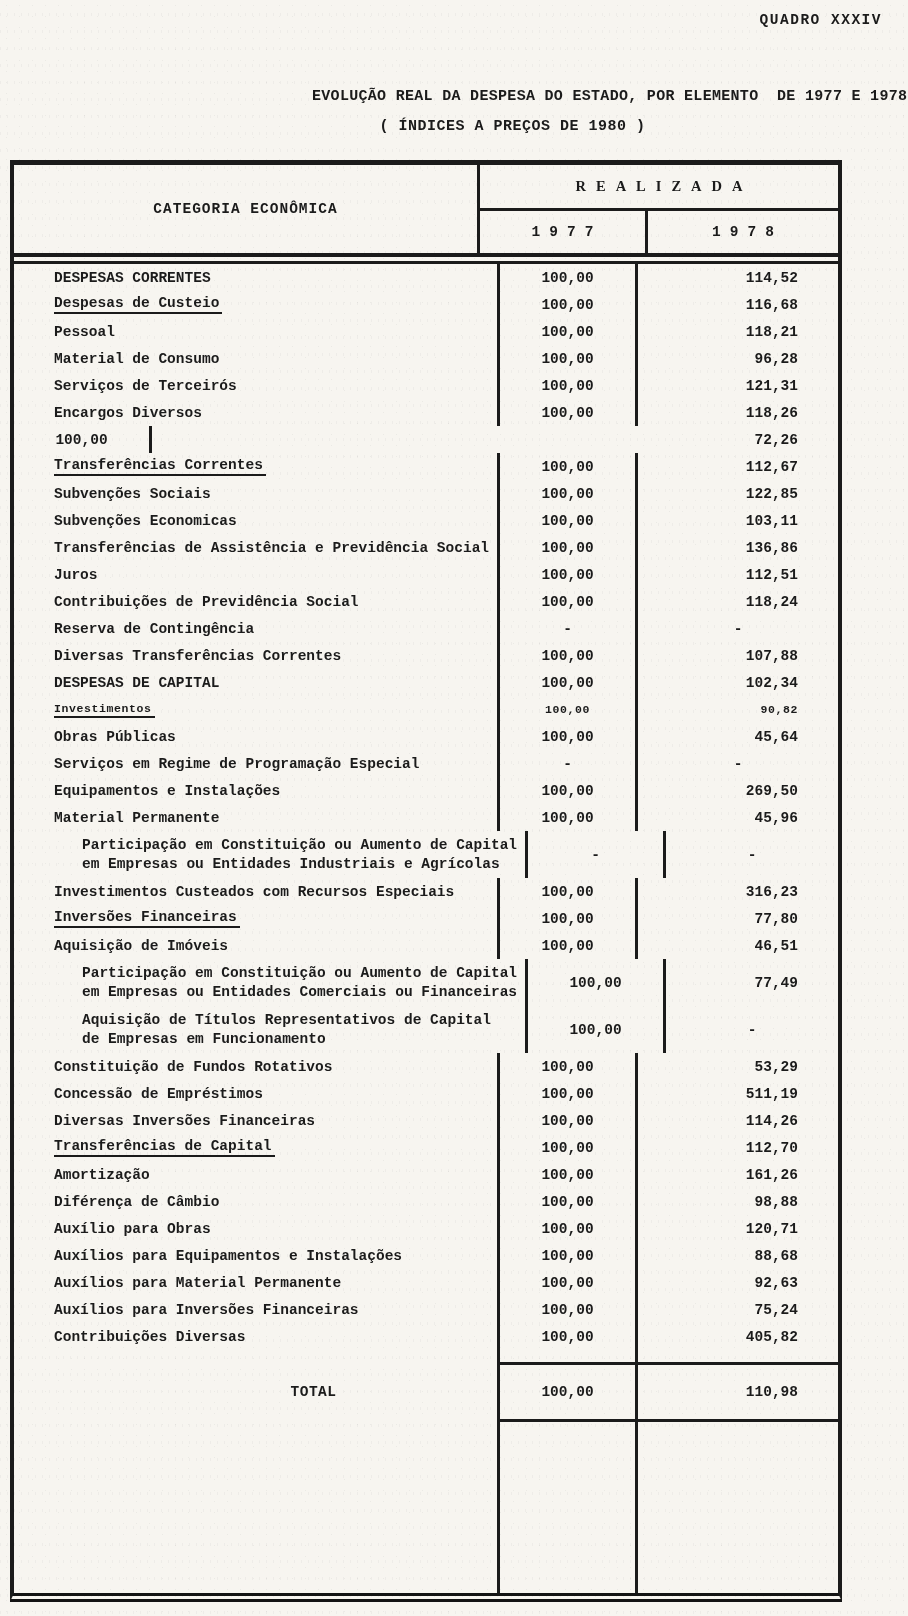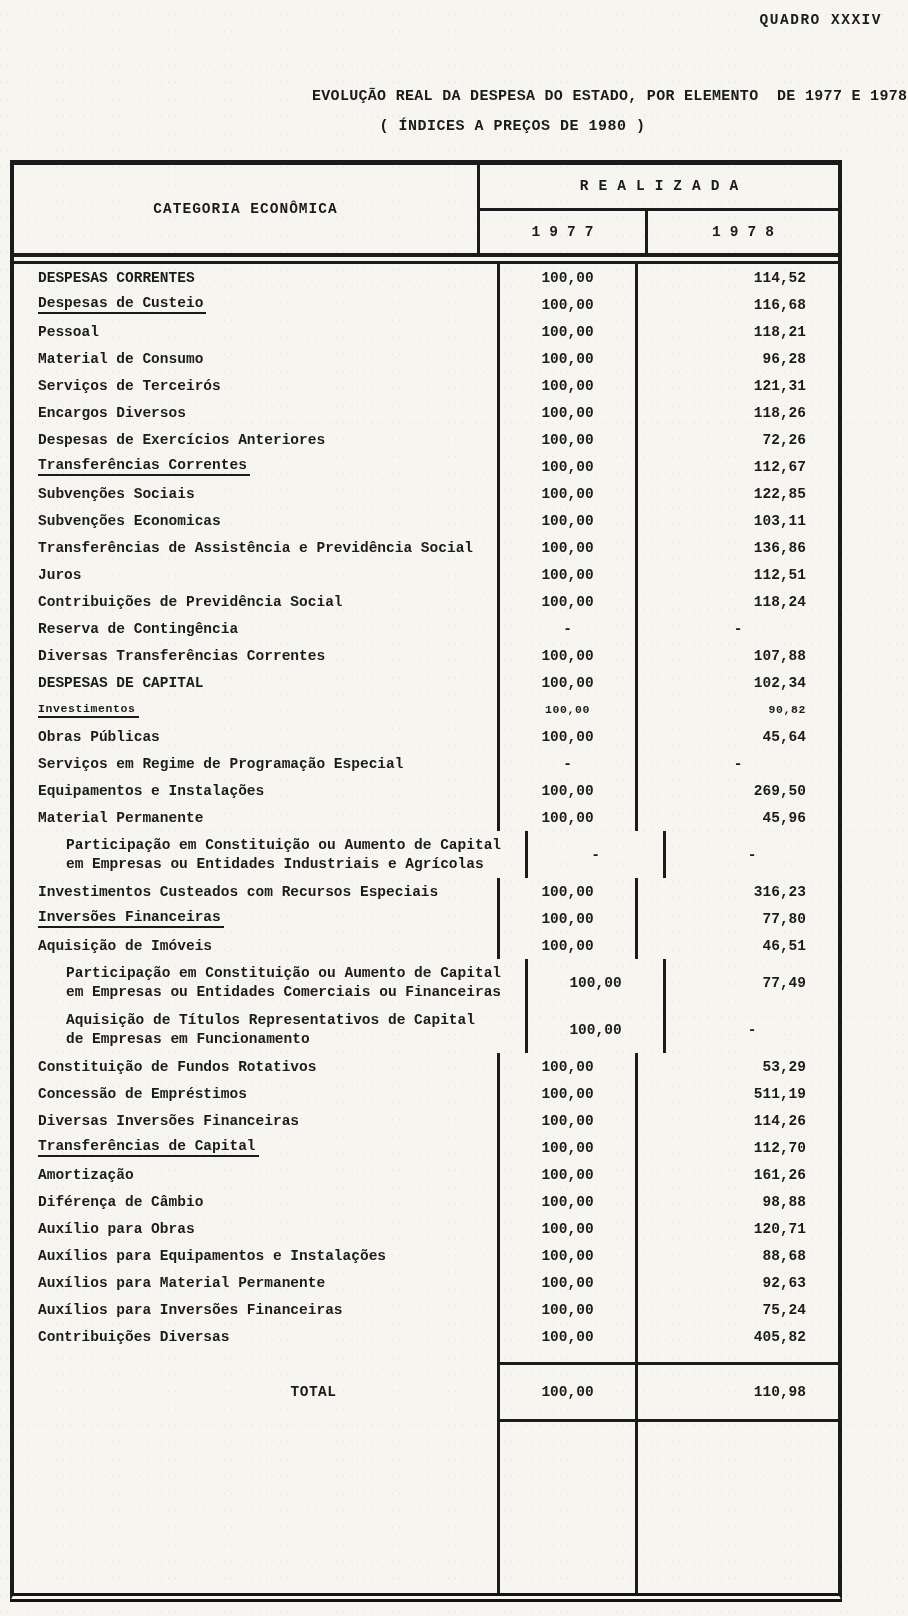--- a/index.html
+++ b/index.html
@@ -18,29 +18,29 @@
   .title1{position:absolute;top:88px;left:298px;width:585px;text-align:center;font-size:15px;letter-spacing:.3px;white-space:pre;margin-left:14px;}
   .title2{position:absolute;top:118px;left:330px;width:365px;text-align:center;font-size:15px;letter-spacing:.5px;}
 
   .tbl{
     position:absolute;left:10px;top:160px;width:832px;height:1442px;
     box-sizing:border-box;border:4px solid #1b1b1b;border-top-width:5px;
     border-bottom:9px double #141414;
     display:flex;flex-direction:column;
   }
   .c{display:flex;align-items:center;box-sizing:border-box;}
-  .cat{width:486px;border-right:3px solid #1b1b1b;padding-left:24px;}
+  .cat{width:486px;border-right:3px solid #1b1b1b;padding-left:40px;}
   .v1{width:138px;border-right:3px solid #1b1b1b;justify-content:center;}
-  .v2{flex:1;justify-content:flex-end;padding-right:32px;}
+  .v2{flex:1;justify-content:flex-end;padding-right:40px;}
   .v1.dash,.v2.dash{justify-content:center;padding-right:0;}
 
   .hdr{display:flex;flex:0 0 88px;}
   .hdr-cat{width:466px;border-right:3px solid #1b1b1b;display:flex;align-items:center;justify-content:center;font-size:14.5px;letter-spacing:1px;box-sizing:border-box;}
   .hdr-right{flex:1;display:flex;flex-direction:column;}
-  .hdr-real{flex:1;border-bottom:3px solid #1b1b1b;display:flex;align-items:center;justify-content:center;font-size:14.5px;letter-spacing:10px;padding-left:10px;box-sizing:border-box;}
+  .hdr-real{flex:1;border-bottom:3px solid #1b1b1b;display:flex;align-items:center;justify-content:center;font-size:14.5px;letter-spacing:10px;padding-left:10px;box-sizing:border-box;font-family:Liberation Serif, serif;}
   .hdr-years{flex:1;display:flex;}
   .hy{display:flex;align-items:center;justify-content:center;font-size:14.5px;letter-spacing:9px;padding-left:9px;box-sizing:border-box;}
   .hy1{width:168px;border-right:3px solid #1b1b1b;}
   .hy2{flex:1;font-family:Liberation Mono, monospace;}
   .hdr-sep{flex:0 0 11px;box-sizing:border-box;border-top:4px solid #1b1b1b;border-bottom:3px solid #1b1b1b;}
 
   #rows{display:flex;flex-direction:column;}
   .row{display:flex;flex:0 0 27px;height:27px;font-size:14.5px;}
   .row.two{flex:0 0 47px;height:47px;}
   .row.two .cat{white-space:pre-line;line-height:19px;margin-left:28px;}
@@ -112,23 +112,20 @@
           <div class="c v2">121,31</div>
         </div>
         <div class="row">
           <div class="c cat">
             <span>Encargos Diversos</span>
           </div>
           <div class="c v1">100,00</div>
           <div class="c v2">118,26</div>
         </div>
         <div class="row">
-          <div class="c cat">
-            <span>Despesas de Exercícios Anteriores</span>
-          </div>
           <div class="c v1">100,00</div>
           <div class="c v2">72,26</div>
         </div>
         <div class="row">
           <div class="c cat">
             <span class="u">Transferências Correntes</span>
           </div>
           <div class="c v1">100,00</div>
           <div class="c v2">112,67</div>
         </div>

